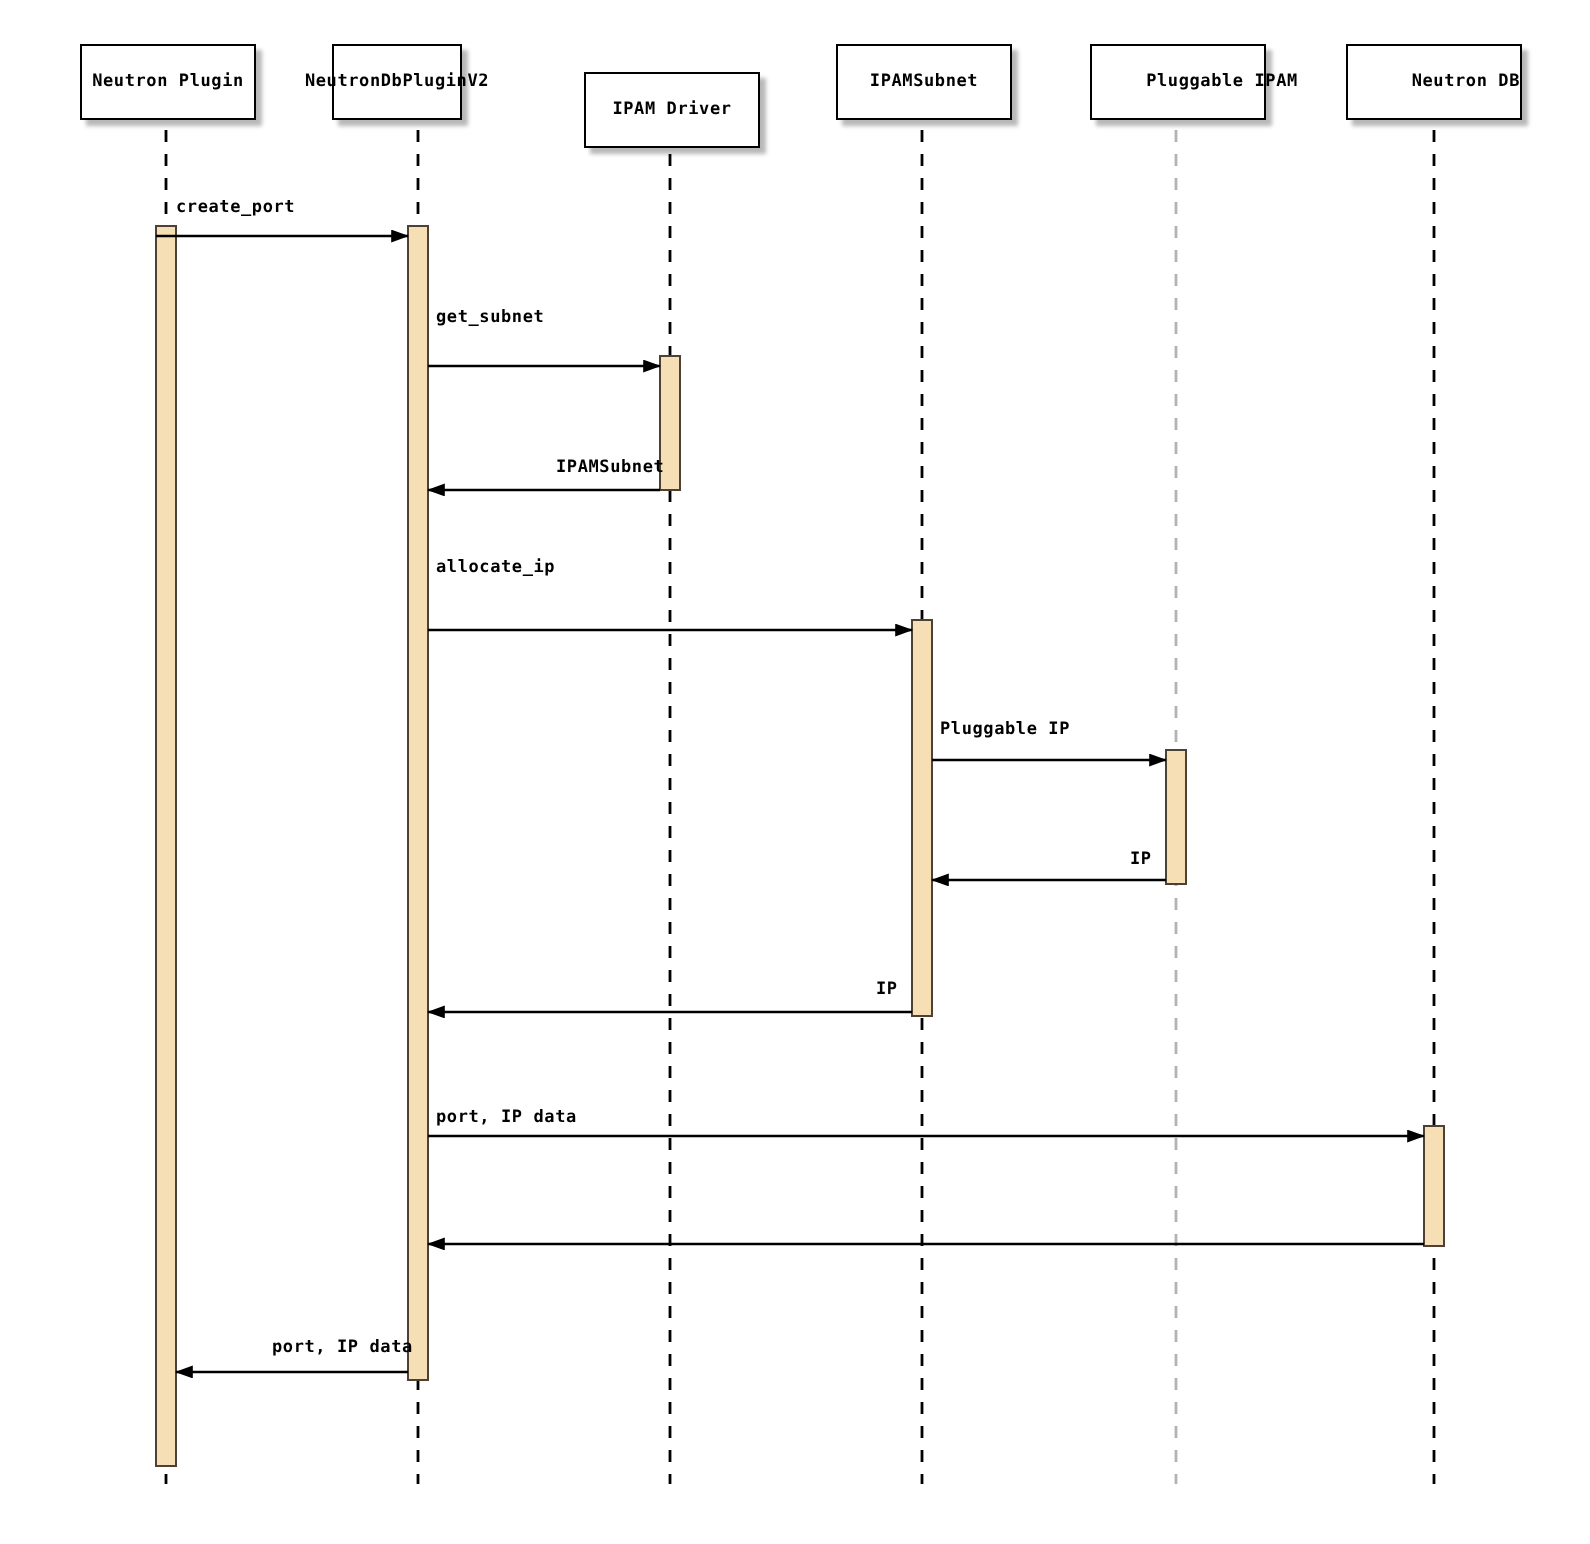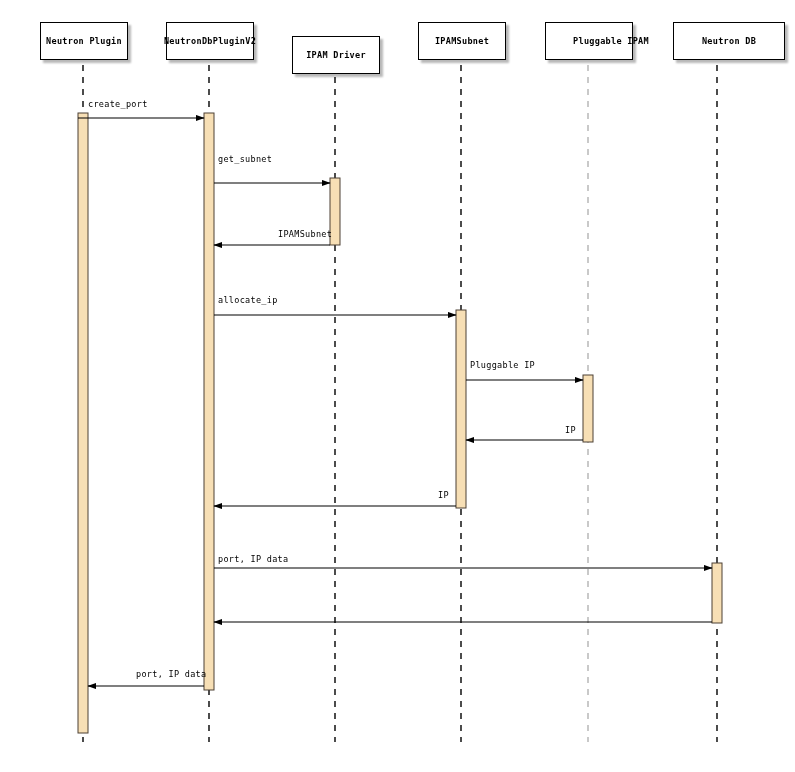--- a/index.html
+++ b/index.html
@@ -43,21 +43,21 @@
     font-weight: bold;
     color: #000000;
     letter-spacing: 0.3px;
     line-height: 1;
     white-space: nowrap;
   }
   .msg-label {
     position: absolute;
     font-family: "DejaVu Sans Mono", "Liberation Mono", monospace;
     font-size: 8.5px;
-    font-weight: normal;
+    font-weight: bold;
     color: #000000;
     letter-spacing: 0.3px;
     white-space: nowrap;
     line-height: 1;
   }
   .msg-label.right-aligned {
     text-align: right;
   }
 </style>
 </head>
@@ -98,41 +98,41 @@
         <line x1="214" y1="568" x2="712" y2="568" stroke="#000000" stroke-width="1.2" marker-end="url(#arrowFilled)"></line>
         <line x1="712" y1="622" x2="214" y2="622" stroke="#000000" stroke-width="1.2" marker-end="url(#arrowFilled)"></line>
         <line x1="204" y1="686" x2="88" y2="686" stroke="#000000" stroke-width="1.2" marker-end="url(#arrowFilled)"></line>
       </g>
   </svg>
 
   <div>
       <div class="participant-box" style="left: 40px; top: 22px; width: 88px; height: 38px;">
         <span class="participant-label">Neutron Plugin</span>
       </div>
-      <div class="participant-box" style="left: 166px; top: 22px; width: 88px; height: 38px;">
+      <div class="participant-box" style="left: 166px; top: 22px; width: 65px; height: 38px;">
         <span class="participant-label">NeutronDbPluginV2</span>
       </div>
       <div class="participant-box" style="left: 292px; top: 36px; width: 88px; height: 38px;">
         <span class="participant-label">IPAM Driver</span>
       </div>
       <div class="participant-box" style="left: 418px; top: 22px; width: 88px; height: 38px;">
         <span class="participant-label">IPAMSubnet</span>
       </div>
       <div class="participant-box" style="left: 545px; top: 22px; width: 88px; height: 38px; padding-left: 44px;">
         <span class="participant-label">Pluggable IPAM</span>
       </div>
-      <div class="participant-box" style="left: 673px; top: 22px; width: 112px; height: 38px;">
+      <div class="participant-box" style="left: 673px; top: 22px; width: 88px; height: 38px; justify-content: flex-end;">
         <span class="participant-label">Neutron DB</span>
       </div>
     </div>
   <div>
       <div class="msg-label" style="left: 88px; top: 100px;">create_port</div>
       <div class="msg-label" style="left: 218px; top: 155px;">get_subnet</div>
       <div class="msg-label right-aligned" style="left: 278px; top: 230px;">IPAMSubnet</div>
-      <div class="msg-label" style="left: 218px; top: 296px;">allocate_ip</div>
+      <div class="msg-label" style="left: 218px; top: 280px;">allocate_ip</div>
       <div class="msg-label" style="left: 470px; top: 361px;">Pluggable IP</div>
       <div class="msg-label right-aligned" style="left: 565px; top: 426px;">IP</div>
       <div class="msg-label right-aligned" style="left: 438px; top: 491px;">IP</div>
       <div class="msg-label" style="left: 218px; top: 555px;">port, IP data</div>
       <div class="msg-label right-aligned" style="left: 136px; top: 670px;">port, IP data</div>
     </div>
 
 </div>
 
 </body></html>

